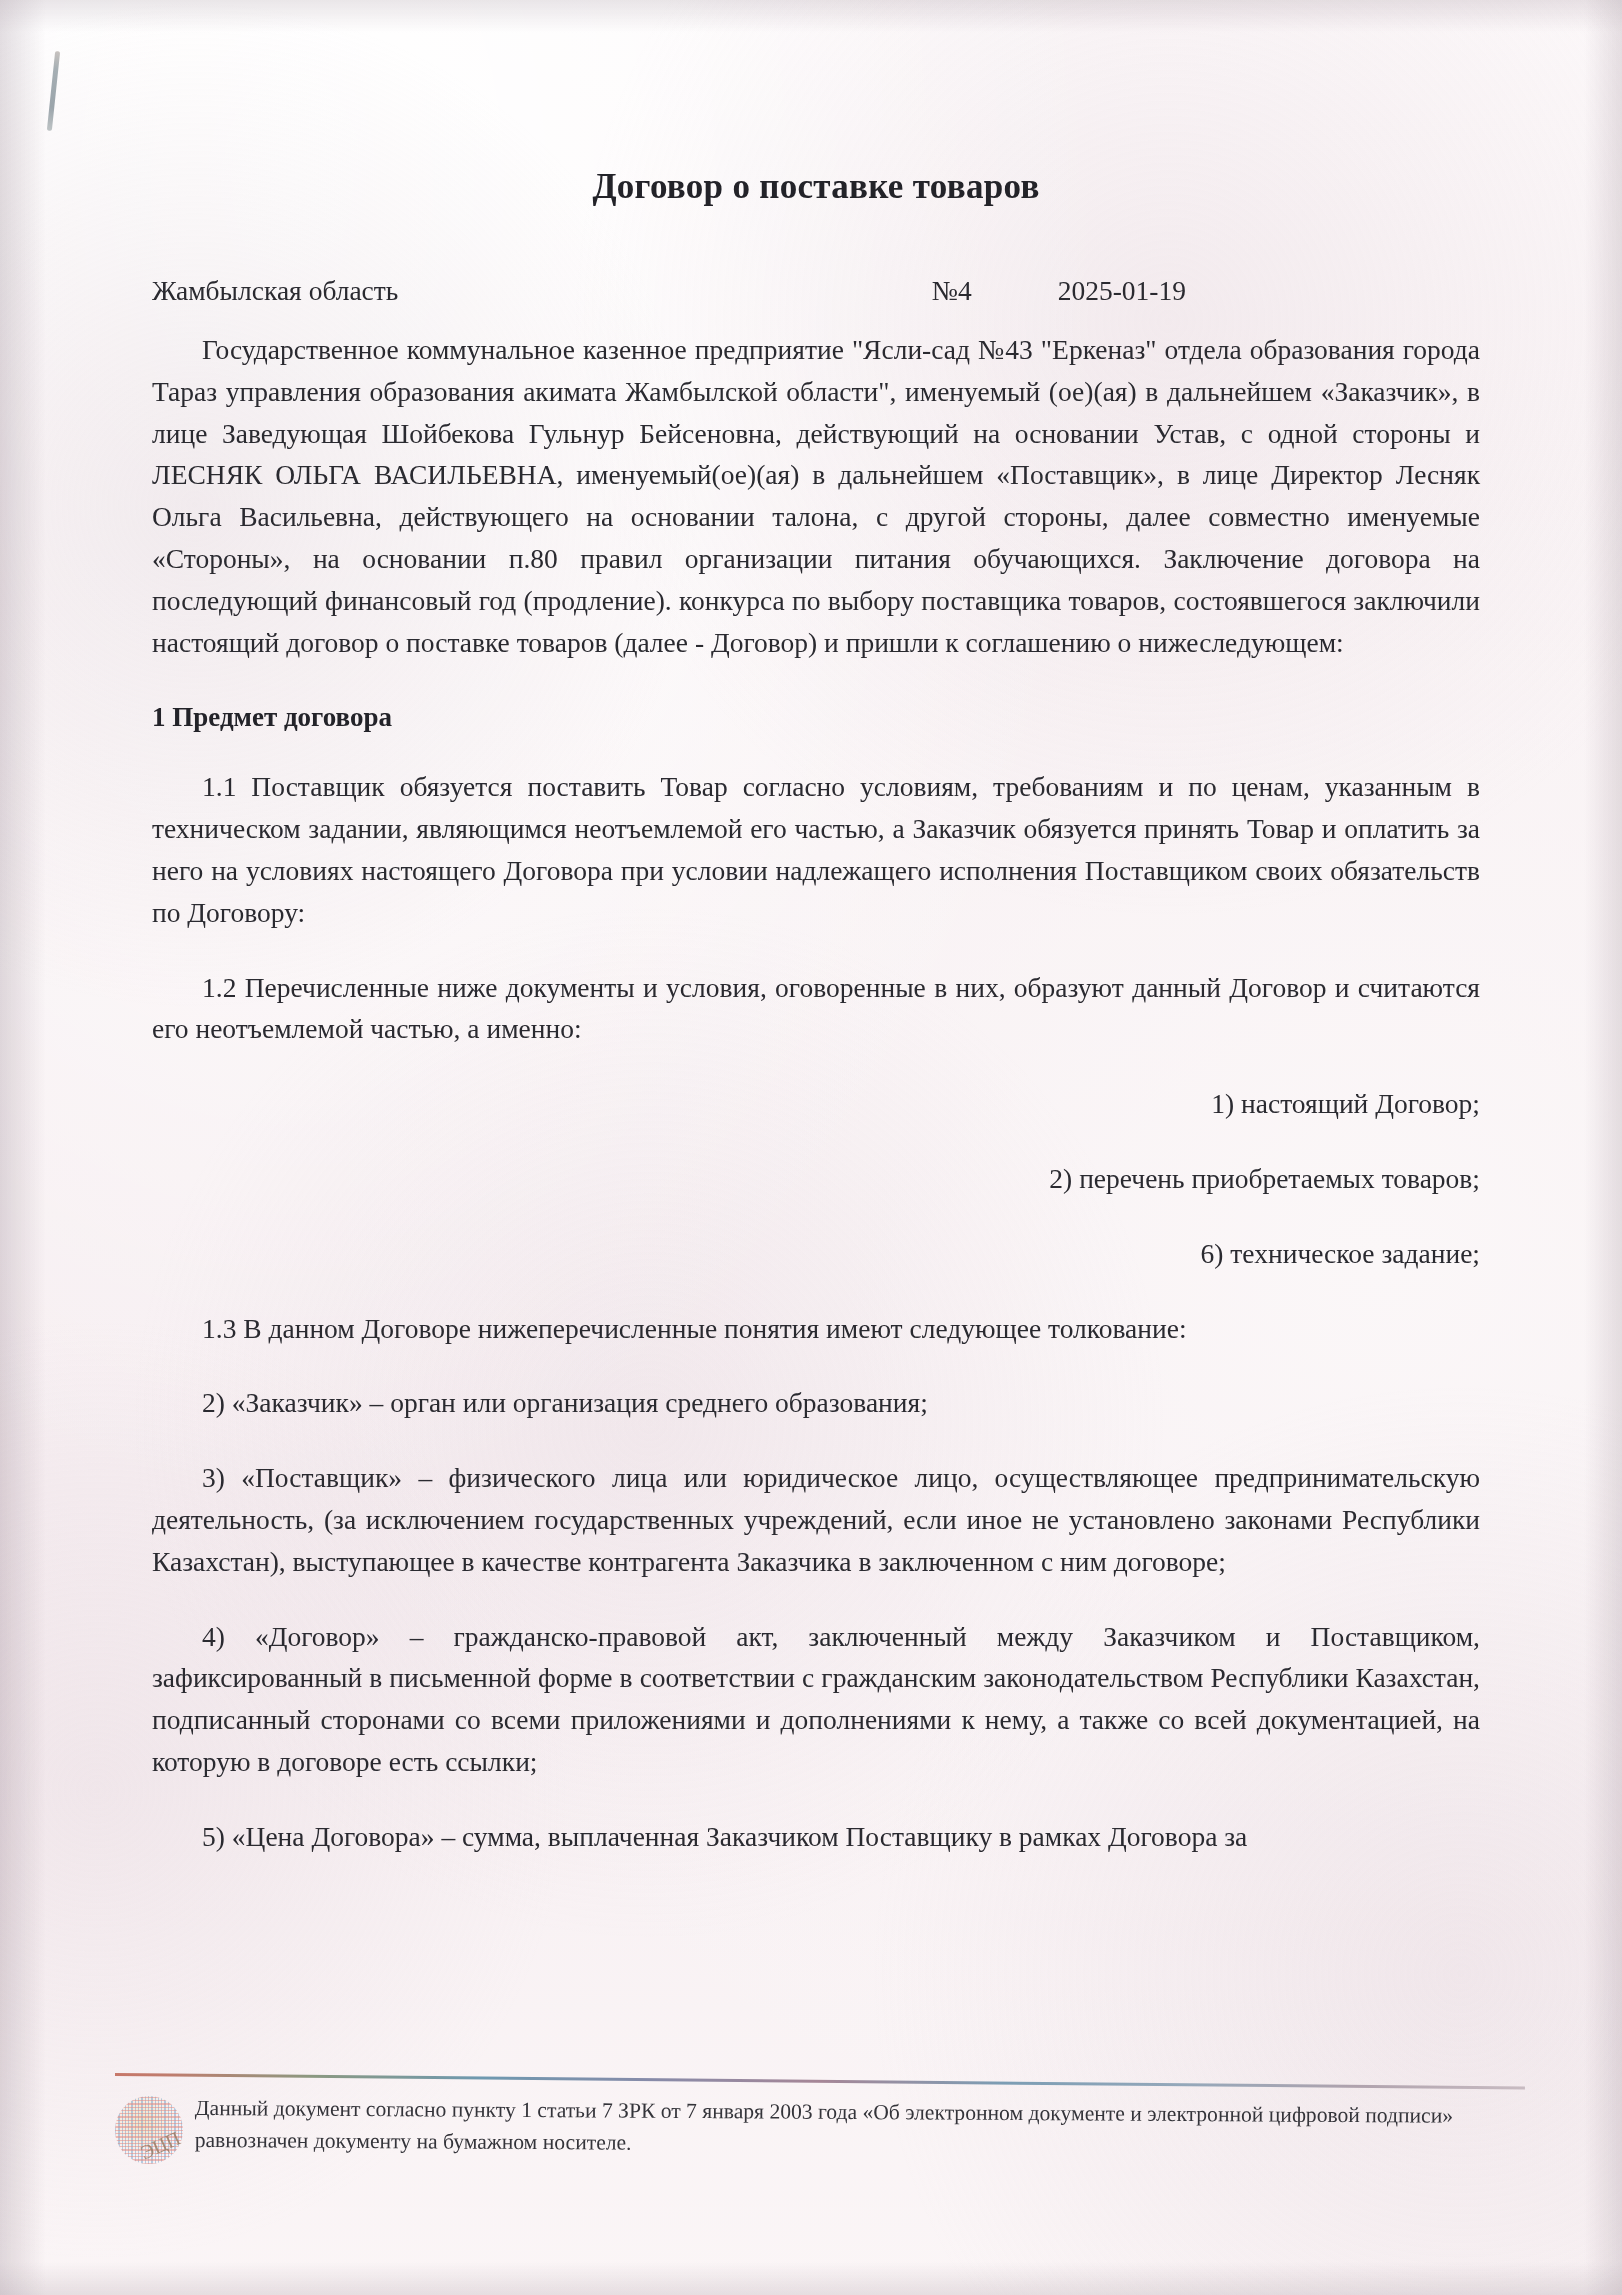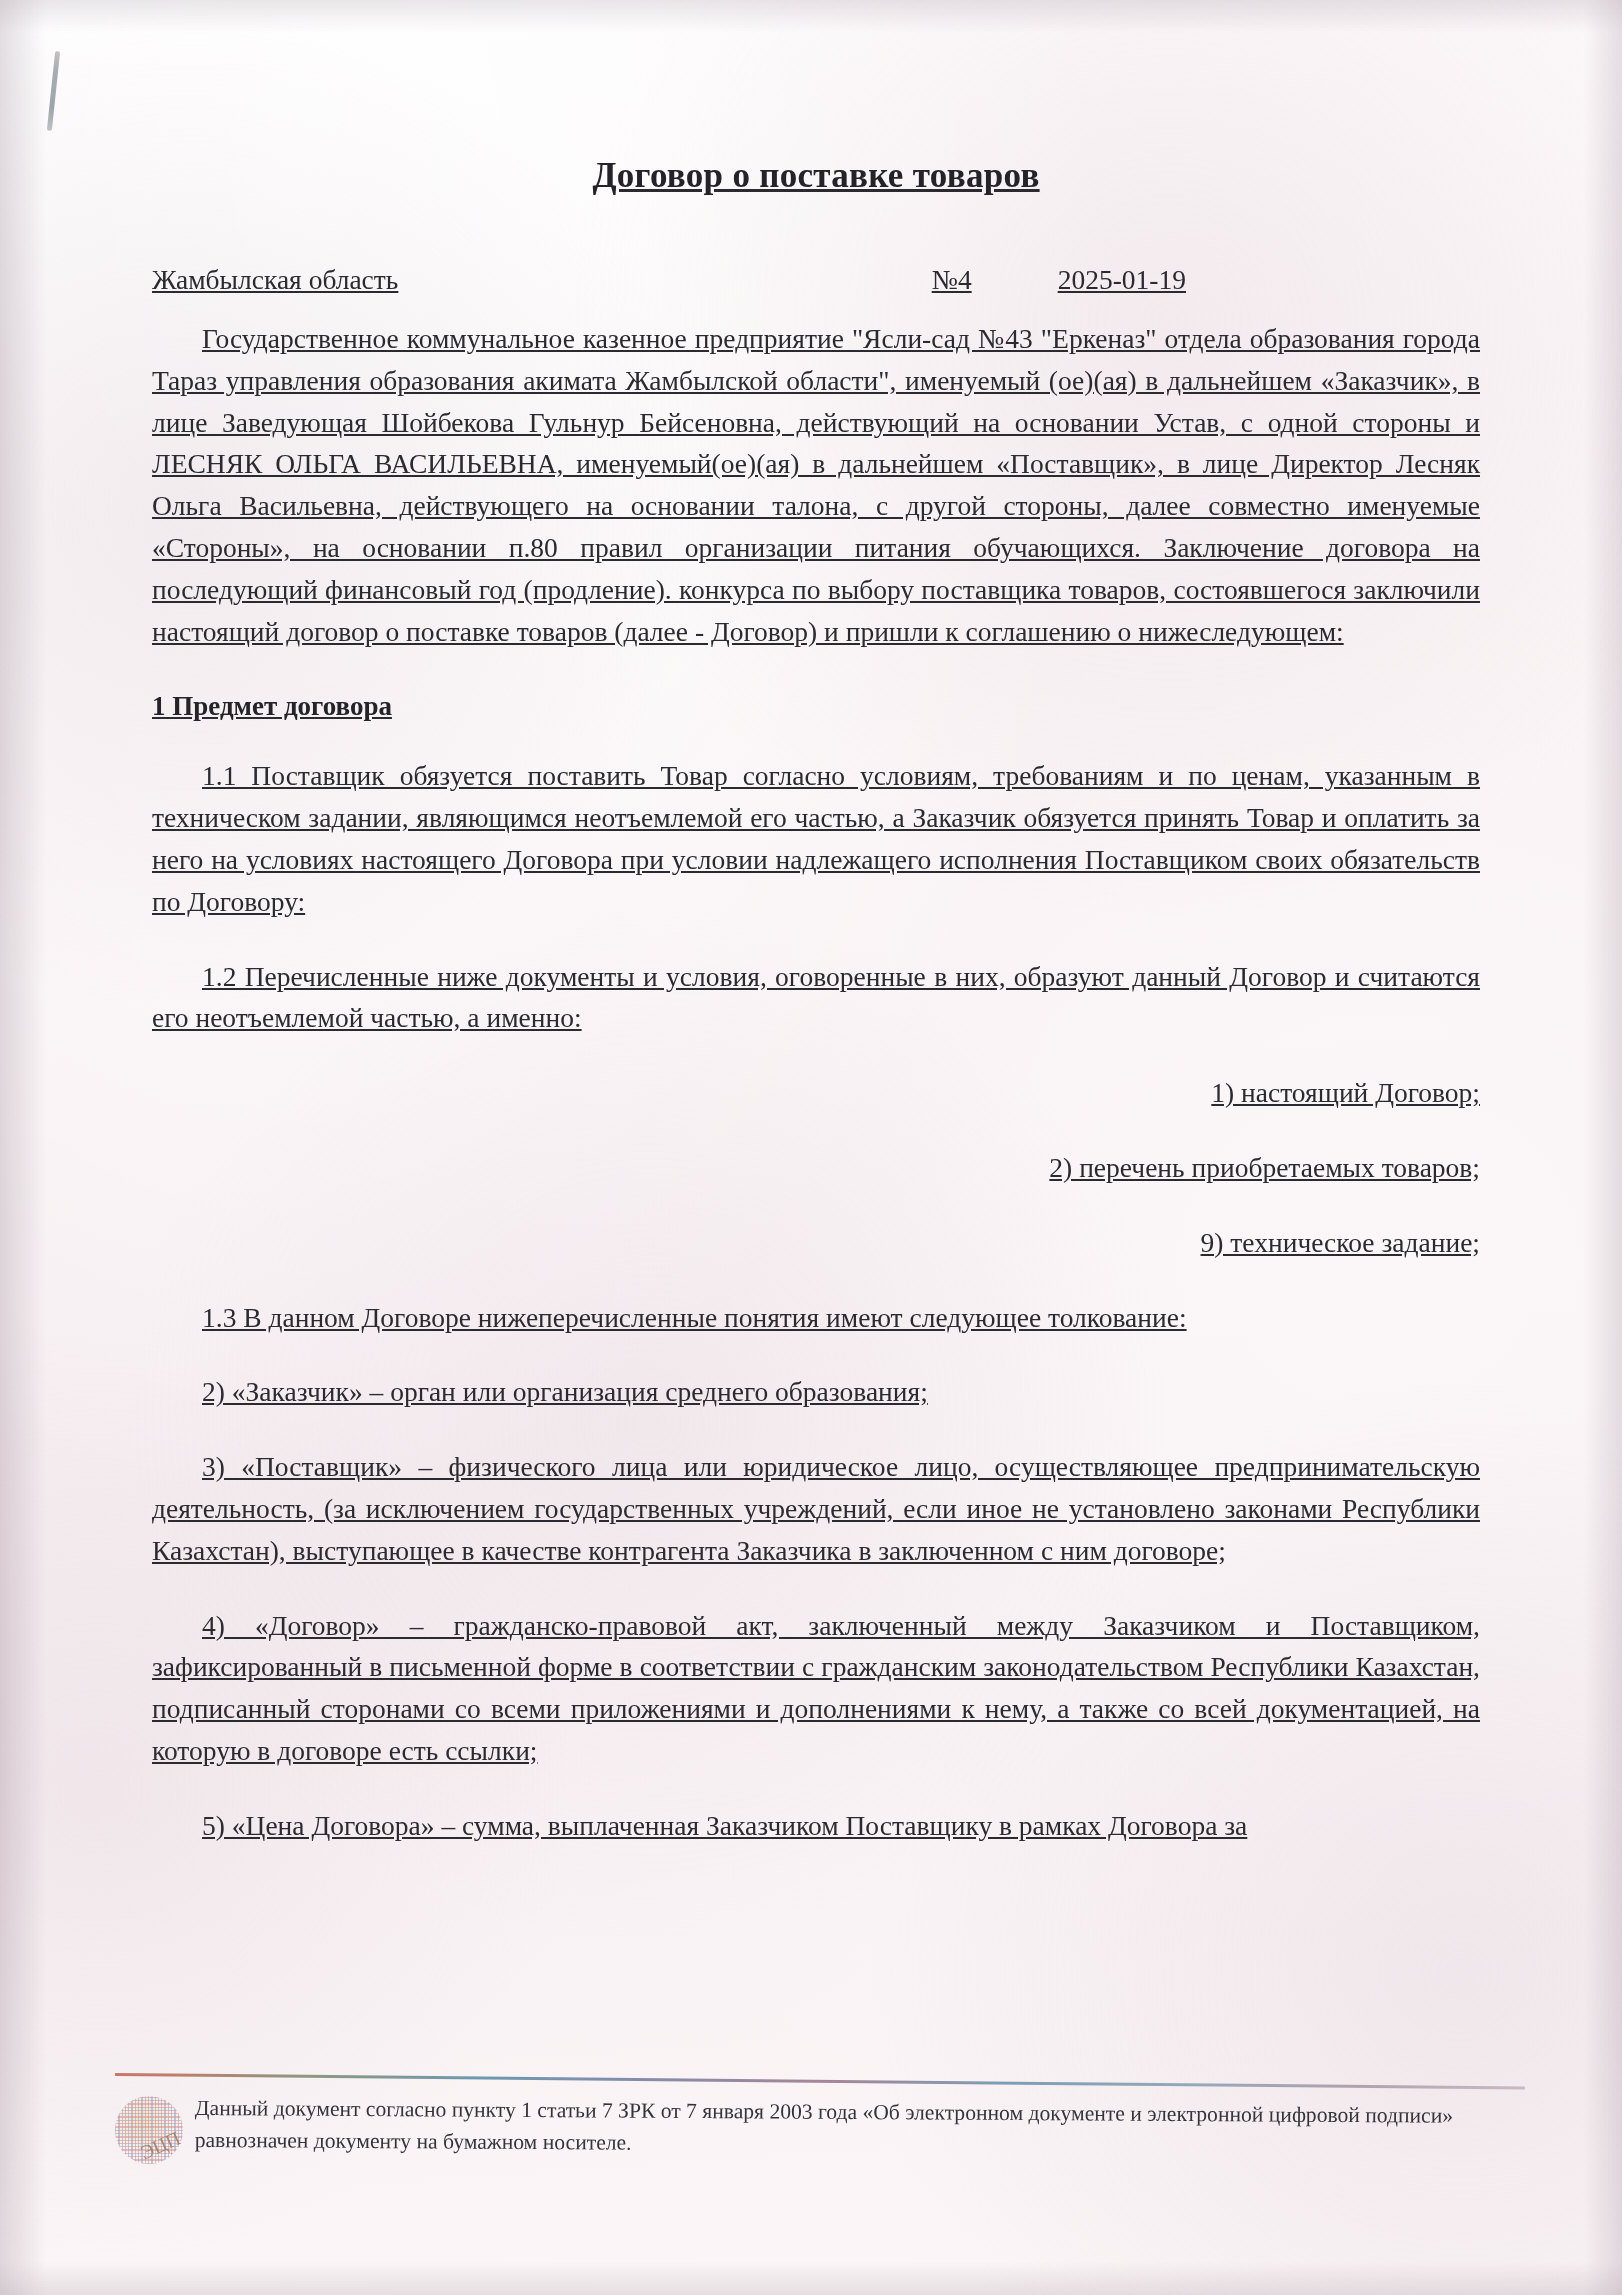--- a/index.html
+++ b/index.html
@@ -56,23 +56,22 @@
     height: 80px;
     background: linear-gradient(180deg, #b9b2ae 0%, #8e9aa0 22%, #7f8c94 70%, #adb4b6 100%);
     transform: rotate(6deg);
     border-radius: 2px;
     opacity: 0.78;
   }
 
   .content {
     position: absolute;
     left: 152px;
-    top: 0;
+    top: 11px;
     width: 1328px;
-    text-decoration: underline;
   }
 
   .doc-title {
     text-align: center;
     font-weight: bold;
     font-size: 35px;
     letter-spacing: 0.3px;
     margin: 0;
     padding-top: 156px;
     color: #232329;
@@ -209,21 +208,21 @@
     <p class="body intro">Государственное коммунальное казенное предприятие "Ясли-сад №43 "Еркеназ" отдела образования города Тараз управления образования акимата Жамбылской области", именуемый (ое)(ая) в дальнейшем «Заказчик», в лице Заведующая Шойбекова Гульнур Бейсеновна, действующий на основании Устав, с одной стороны и ЛЕСНЯК ОЛЬГА ВАСИЛЬЕВНА, именуемый(ое)(ая) в дальнейшем «Поставщик», в лице Директор Лесняк Ольга Васильевна, действующего на основании талона, с другой стороны, далее совместно именуемые «Стороны», на основании п.80 правил организации питания обучающихся. Заключение договора на последующий финансовый год (продление). конкурса по выбору поставщика товаров, состоявшегося заключили настоящий договор о поставке товаров (далее - Договор) и пришли к соглашению о нижеследующем:</p>
 
     <h2 class="section-head">1 Предмет договора</h2>
 
     <p class="body clause">1.1 Поставщик обязуется поставить Товар согласно условиям, требованиям и по ценам, указанным в техническом задании, являющимся неотъемлемой его частью, а Заказчик обязуется принять Товар и оплатить за него на условиях настоящего Договора при условии надлежащего исполнения Поставщиком своих обязательств по Договору:</p>
 
     <p class="body clause">1.2 Перечисленные ниже документы и условия, оговоренные в них, образуют данный Договор и считаются его неотъемлемой частью, а именно:</p>
 
     <p class="body listitem">1) настоящий Договор;</p>
     <p class="body listitem">2) перечень приобретаемых товаров;</p>
-    <p class="body listitem">9) техническое задание;</p>
+    <p class="body listitem">6) техническое задание;</p>
 
     <p class="body clause">1.3 В данном Договоре нижеперечисленные понятия имеют следующее толкование:</p>
 
     <p class="body clause">2) «Заказчик» – орган или организация среднего образования;</p>
     <p class="body clause">3) «Поставщик» – физического лица или юридическое лицо, осуществляющее предпринимательскую деятельность, (за исключением государственных учреждений, если иное не установлено законами Республики Казахстан), выступающее в качестве контрагента Заказчика в заключенном с ним договоре;</p>
     <p class="body clause">4) «Договор» – гражданско-правовой акт, заключенный между Заказчиком и Поставщиком, зафиксированный в письменной форме в соответствии с гражданским законодательством Республики Казахстан, подписанный сторонами со всеми приложениями и дополнениями к нему, а также со всей документацией, на которую в договоре есть ссылки;</p>
     <p class="body clause">5) «Цена Договора» – сумма, выплаченная Заказчиком Поставщику в рамках Договора за</p>
 
   </div>
 

